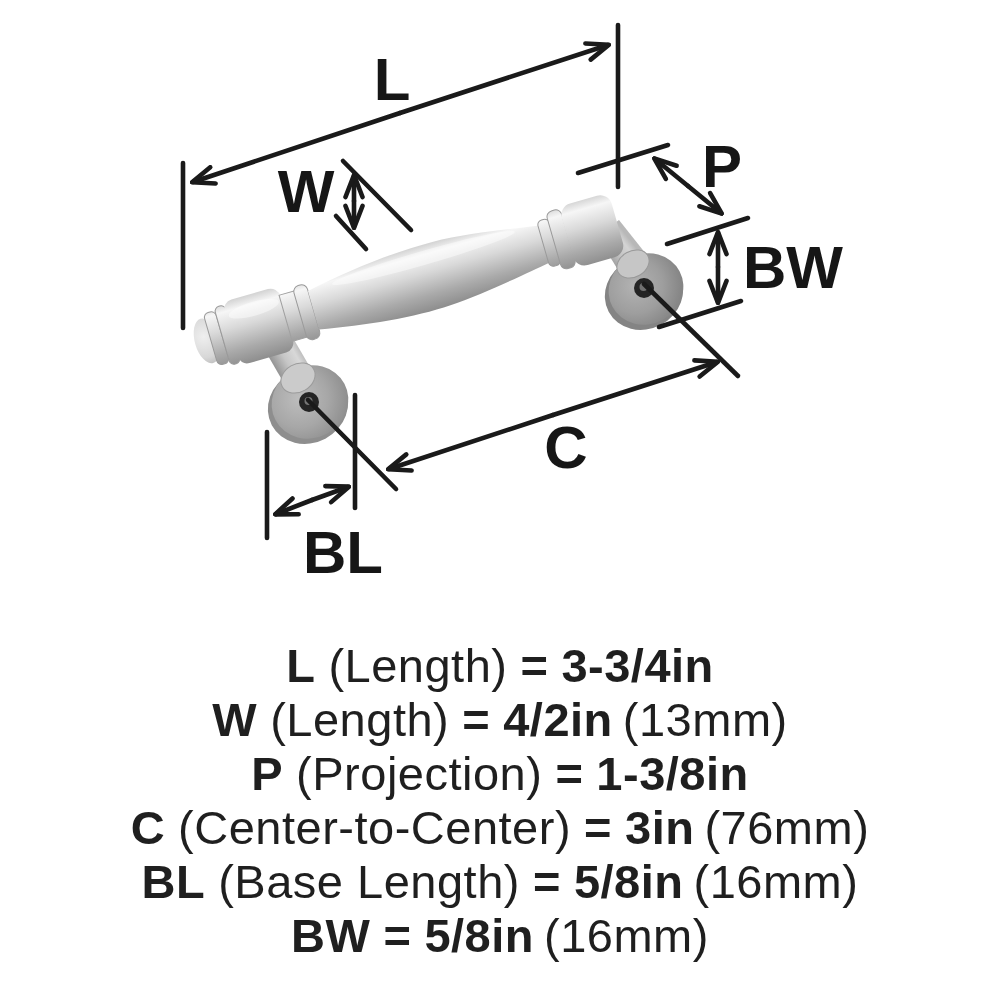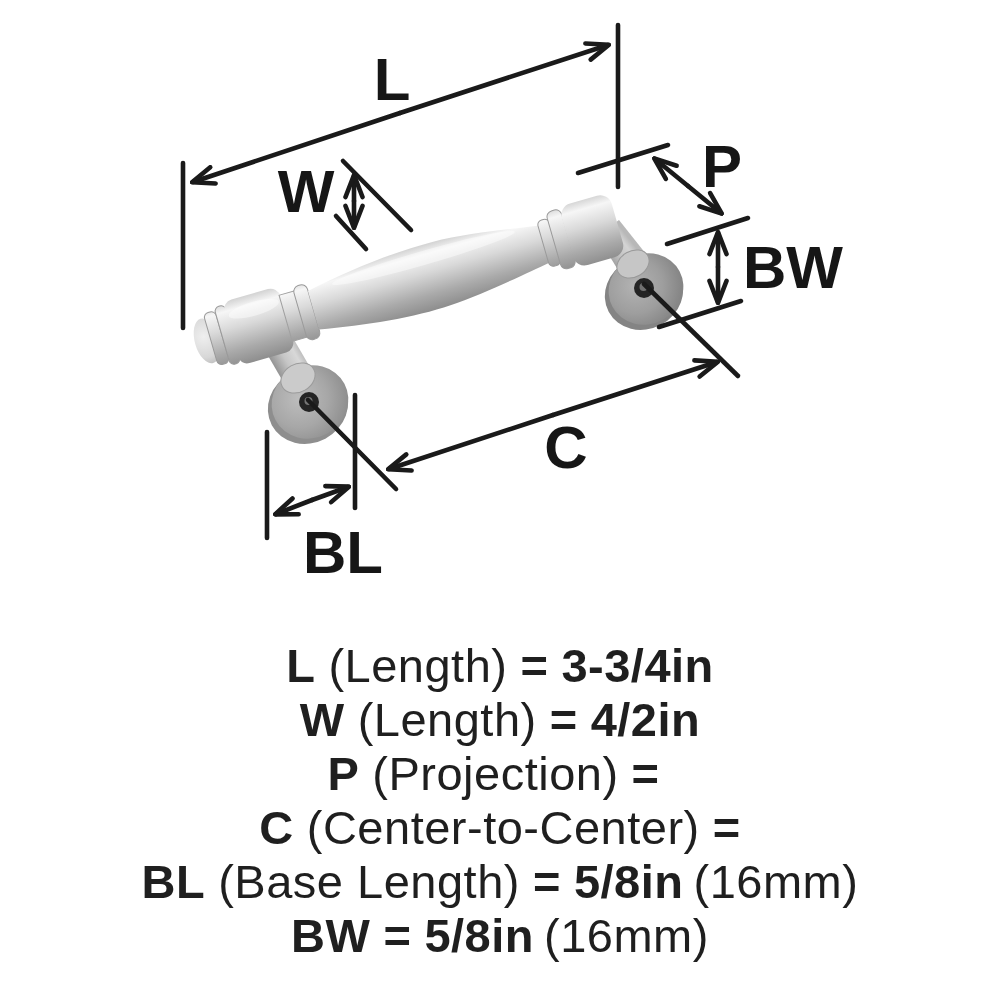--- a/index.html
+++ b/index.html
@@ -159,35 +159,41 @@
           <span class="b">3-3/4in</span>
         </span>
     </div>
 
     <div class="spec-row">
       <span class="b">W</span>
       <span class="r">(Length)</span>
       <span class="b">=</span>
       <span class="val">
           <span class="b">4/2in</span>
+          <span class="r">(13mm)</span>
         </span>
     </div>
 
     <div class="spec-row">
       <span class="b">P</span>
       <span class="r">(Projection)</span>
       <span class="b">=</span>
       <span class="val">
+          <span class="b">1-3/8in</span>
         </span>
     </div>
 
     <div class="spec-row">
       <span class="b">C</span>
       <span class="r">(Center-to-Center)</span>
       <span class="b">=</span>
+      <span class="val">
+          <span class="b">3in</span>
+          <span class="r">(76mm)</span>
+        </span>
     </div>
 
     <div class="spec-row">
       <span class="b">BL</span>
       <span class="r">(Base Length)</span>
       <span class="b">=</span>
       <span class="val">
           <span class="b">5/8in</span>
           <span class="r">(16mm)</span>
         </span>

